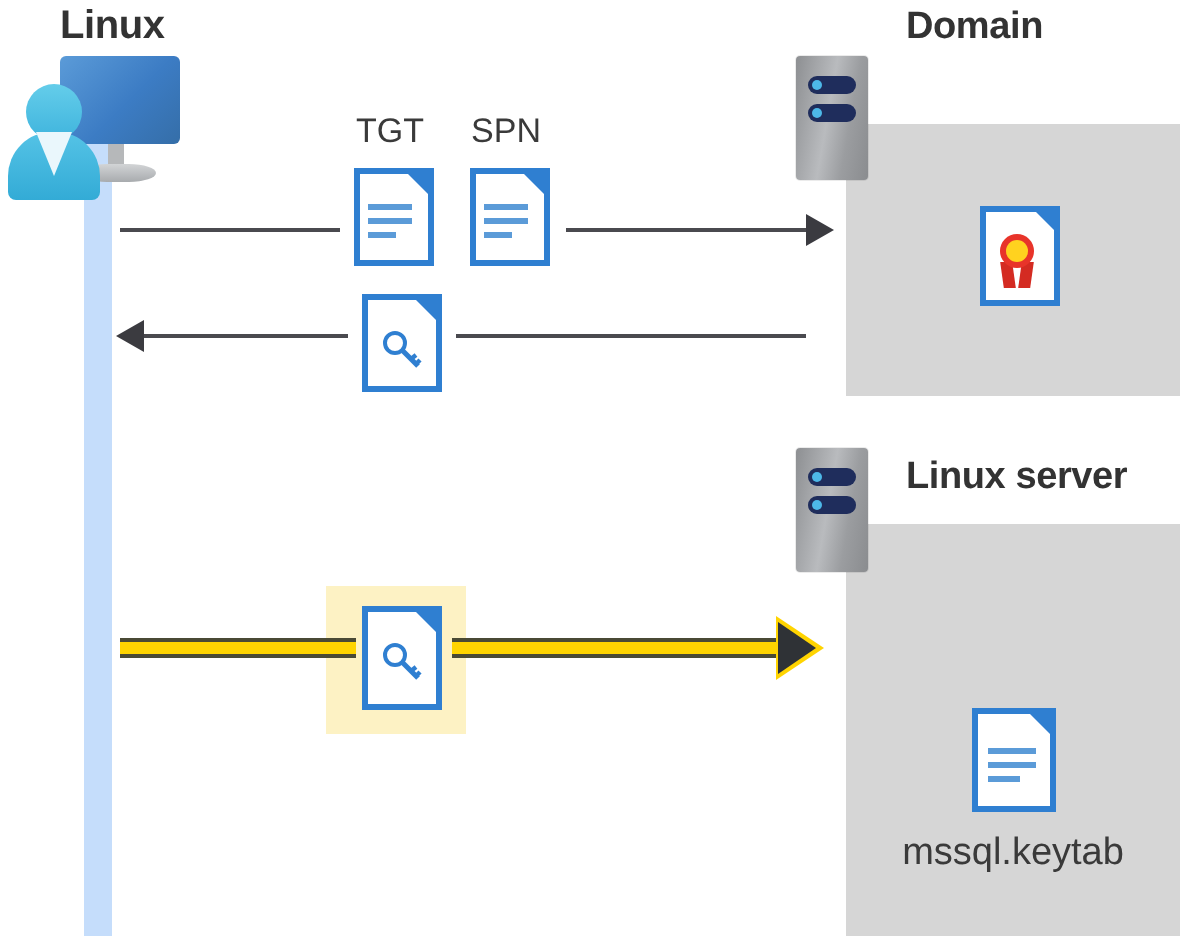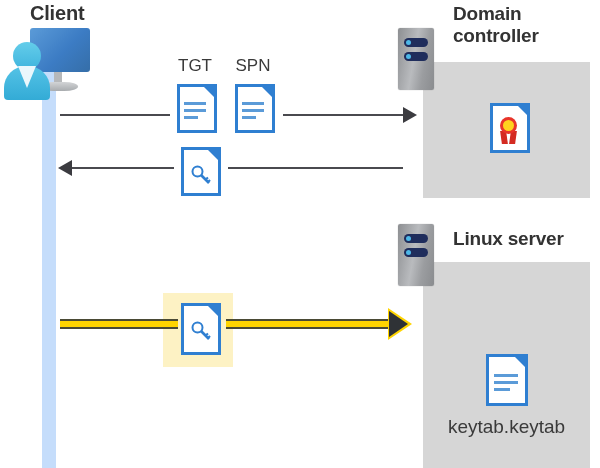--- a/index.html
+++ b/index.html
@@ -132,40 +132,39 @@
   .p-collar{position:absolute;left:14px;top:38px;width:18px;height:22px;background:#eaf7fc;
        clip-path:polygon(0 0,100% 0,50% 100%);}
 </style>
 </head>
 <body>
 
 <div class="stage">
 
   <div class="lifeline"></div>
 
-  <div class="hd hd-client">Client</div>
+  <div class="hd hd-client">Linux</div>
   <div class="client">
     <div class="mon"></div>
     <div class="mon-neck"></div>
     <div class="mon-base"></div>
     <div class="p-head"></div>
     <div class="p-body"></div>
     <div class="p-collar"></div>
   </div>
 
   <div class="panel panel-dc"></div>
   <div class="panel panel-lx"></div>
 
   <div class="server server-dc">
     <div class="bay b1"></div>
     <div class="bay b2"></div>
   </div>
   <div class="hd hd-dc">
     <span>Domain</span><br>
-    <span>controller</span>
   </div>
 
   <div class="cert">
     <div class="page"></div>
     <div class="fold"></div>
     <div class="rb rb1"></div>
     <div class="rb rb2"></div>
     <div class="seal"></div>
   </div>
 
@@ -176,21 +175,21 @@
   <div class="hd hd-lx">Linux server</div>
 
 
   <div class="doc doc-kt">
     <div class="page"></div>
     <div class="fold"></div>
     <div class="ln" style="left:8px;top:20px;width:24px;"></div>
     <div class="ln" style="left:8px;top:27px;width:24px;"></div>
     <div class="ln" style="left:8px;top:34px;width:16px;"></div>
   </div>
-  <div class="caption">keytab.keytab</div>
+  <div class="caption">mssql.keytab</div>
 
   <div class="doclabel lbl-tgt">TGT</div>
   <div class="doclabel lbl-spn">SPN</div>
 
   <div class="gline gl-1"></div>
   <div class="gline gl-2"></div>
   <div class="ahead ahead-r ah-dc"></div>
 
   <div class="doc doc-tgt">
     <div class="page"></div>

